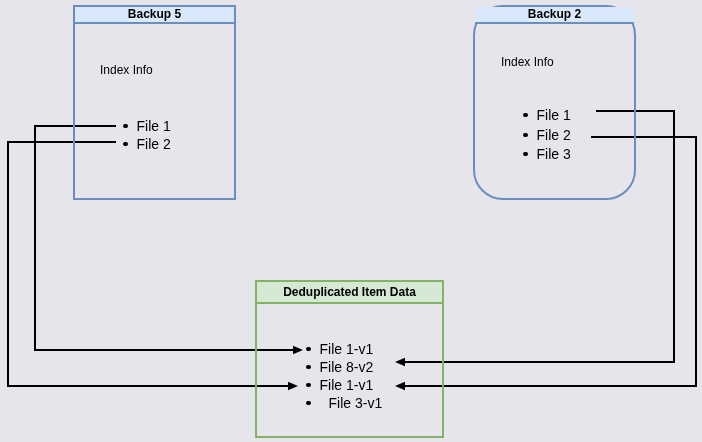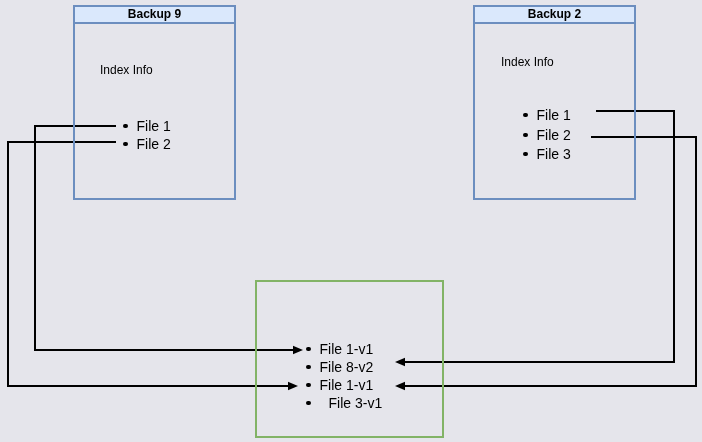--- a/index.html
+++ b/index.html
@@ -90,50 +90,51 @@
     <polyline points="596,111 674,111 674,362 405,362"></polyline>
     <polygon points="405,357.7 395,362 405,366.3" fill="#000" stroke="none"></polygon>
   </g>
   <g stroke="#000" stroke-width="2" fill="none">
     <polyline points="591,137 696,137 696,386 405,386"></polyline>
     <polygon points="405,381.7 395,386 405,390.3" fill="#000" stroke="none"></polygon>
   </g>
 </svg>
 
 <div class="box blue" style="left:73px; top:5px; width:163px; height:195px;">
-  <div class="box-header">Backup 9</div>
+  <div class="box-header">Backup 5</div>
   <div class="index-label" style="left:25px; top:53px;">Index Info</div>
   <div class="file-row" style="left:48px; top:110px;">
     <span class="bullet"></span>
     <span>File 1</span>
   </div>
   <div class="file-row" style="left:48px; top:128px;">
     <span class="bullet"></span>
     <span>File 2</span>
   </div>
 </div>
 
-<div class="box blue" style="left:473px; top:5px; width:163px; height:195px;">
+<div class="box blue" style="left:473px; top:5px; width:163px; height:195px;border-radius:30px;">
   <div class="box-header">Backup 2</div>
   <div class="index-label" style="left:26px; top:45px;">Index Info</div>
   <div class="file-row" style="left:48px; top:99px;">
     <span class="bullet"></span>
     <span>File 1</span>
   </div>
   <div class="file-row" style="left:48px; top:119px;">
     <span class="bullet"></span>
     <span>File 2</span>
   </div>
   <div class="file-row" style="left:48px; top:138px;justify-content:center;">
     <span class="bullet"></span>
     <span>File 3</span>
   </div>
 </div>
 
 <div class="box green" style="left:255px; top:280px; width:189px; height:158px;">
+  <div class="box-header">Deduplicated Item Data</div>
   <div class="file-row" style="left:49px; top:58px;">
     <span class="bullet"></span>
     <span>File 1-v1</span>
   </div>
   <div class="file-row" style="left:49px; top:76px;">
     <span class="bullet"></span>
     <span>File 8-v2</span>
   </div>
   <div class="file-row" style="left:49px; top:94px;">
     <span class="bullet"></span>

